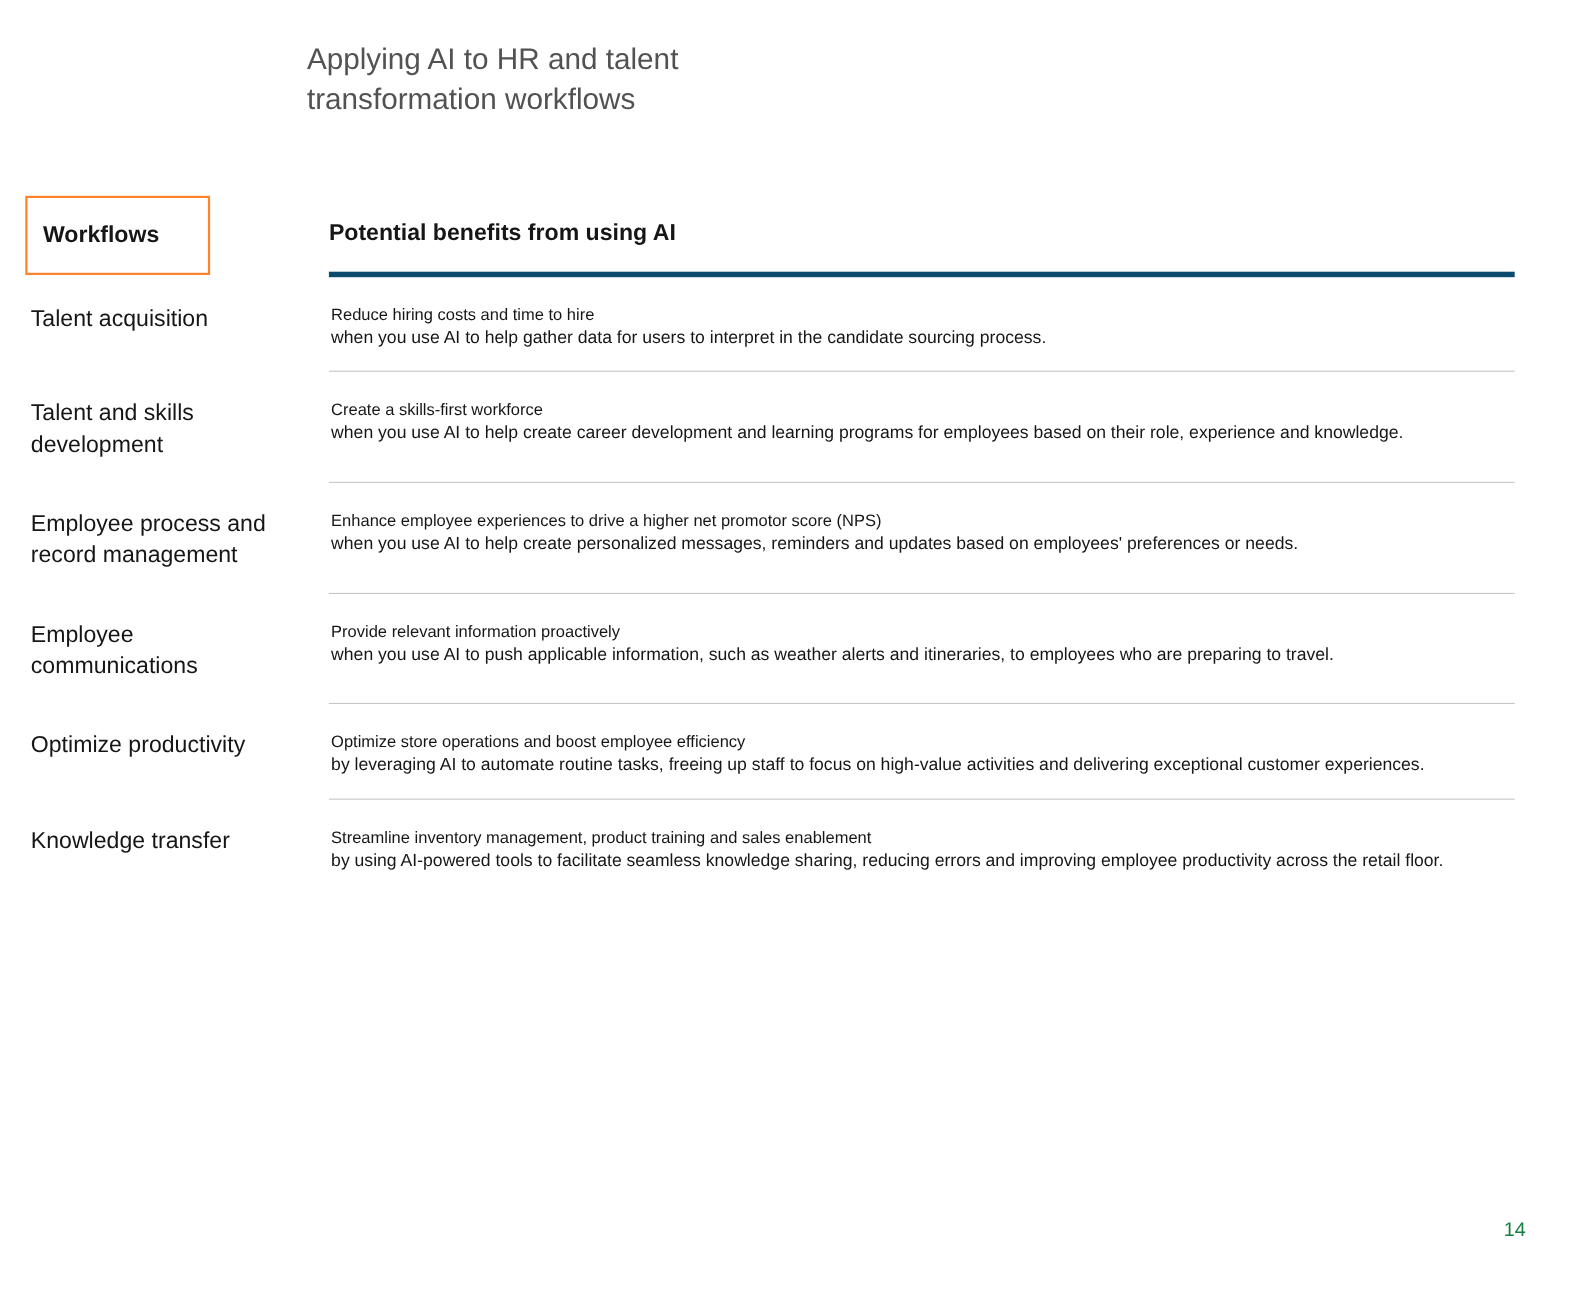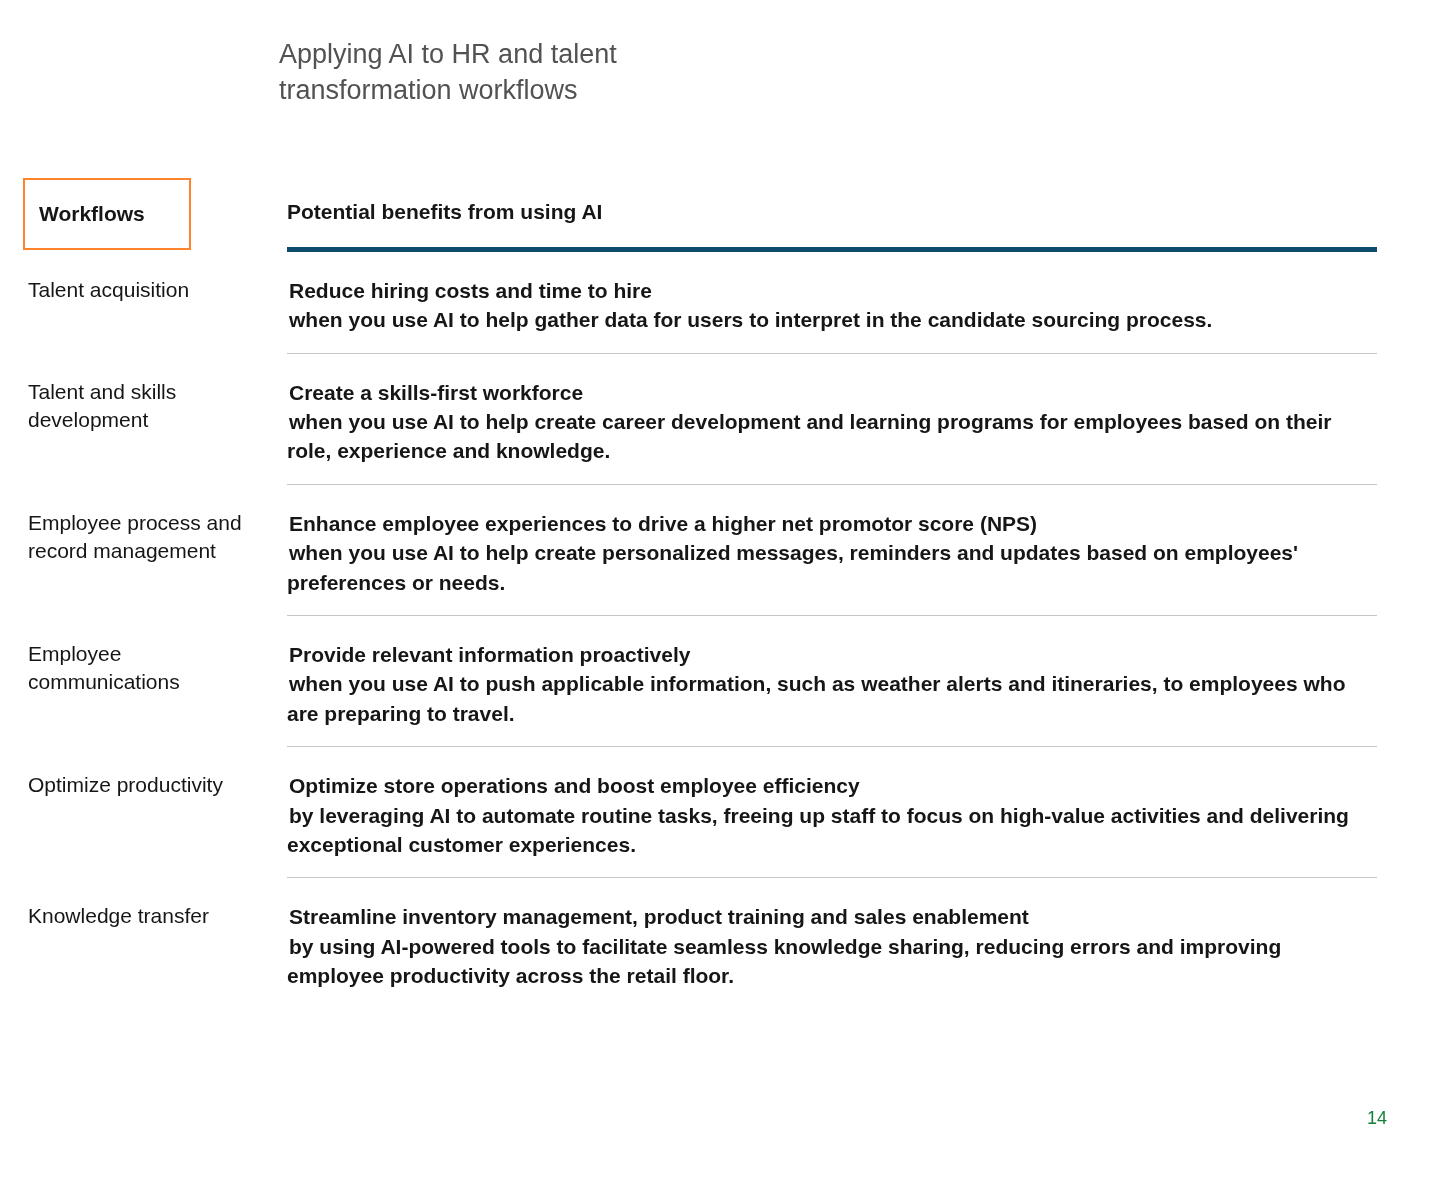--- a/index.html
+++ b/index.html
@@ -21,21 +21,21 @@
       font-weight: 400;
       color: #525252;
       margin-left: 255px;
       margin-bottom: 65px;
       line-height: 1.35;
       max-width: 450px;
     }
     .table-container {
       display: grid;
       grid-template-columns: 255px 1fr;
-      column-gap: 4px;
+      column-gap: 16px;
     }
     .workflows-header-cell {
       border: 2px solid #ff832b;
       padding: 22px 14px 22px 14px;
       font-size: 21px;
       font-weight: 700;
       color: #161616;
       width: 168px;
       margin-left: -5px;
     }
@@ -56,28 +56,28 @@
     }
     .benefit-cell {
       padding: 20px 0 18px 0;
       border-bottom: 1px solid #c6c6c6;
       margin-right: 35px;
     }
     .benefit-cell.last {
       border-bottom: none;
     }
     .benefit-bold {
-      font-size: 21px;
-      font-weight: 700;
+      font-size: 15px;
+      font-weight: 400;
       color: #161616;
       line-height: 1.4;
     }
     .benefit-text {
-      font-size: 21px;
-      font-weight: 700;
+      font-size: 16px;
+      font-weight: 400;
       color: #161616;
       line-height: 1.4;
     }
     .page-number {
       position: absolute;
       bottom: 55px;
       right: 45px;
       font-size: 18px;
       color: #15803d;
       text-align: right;

